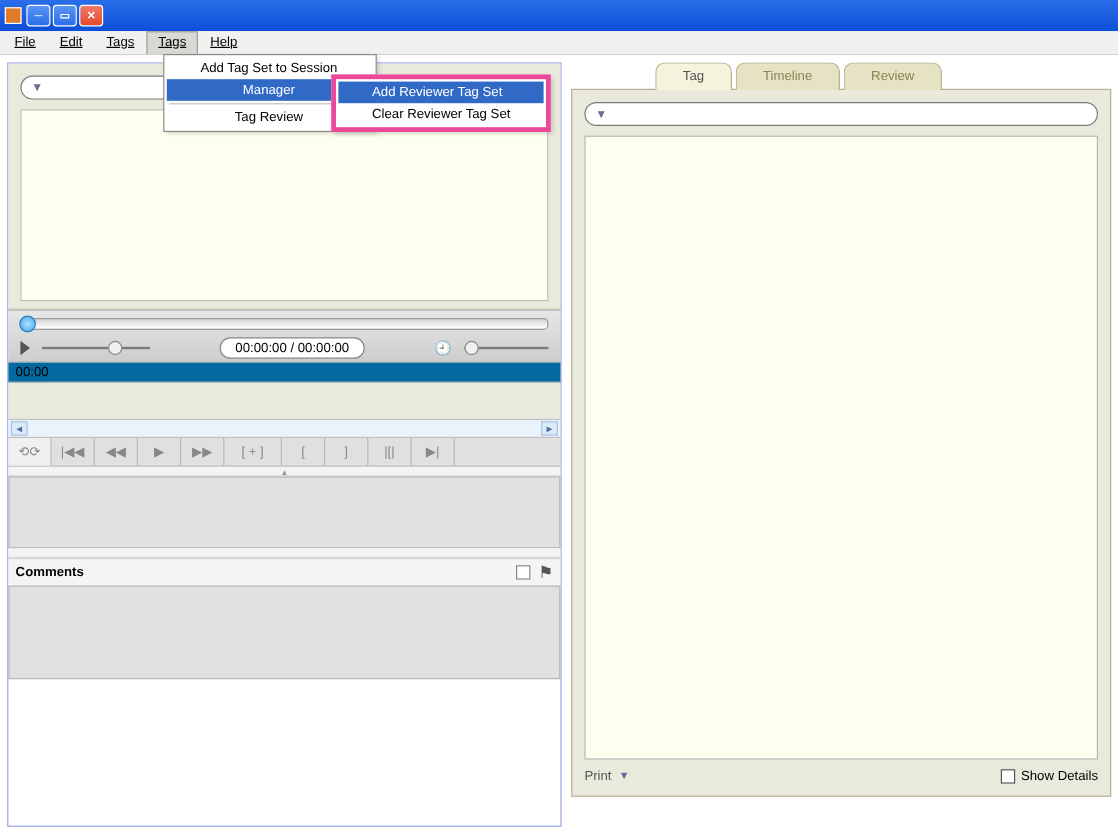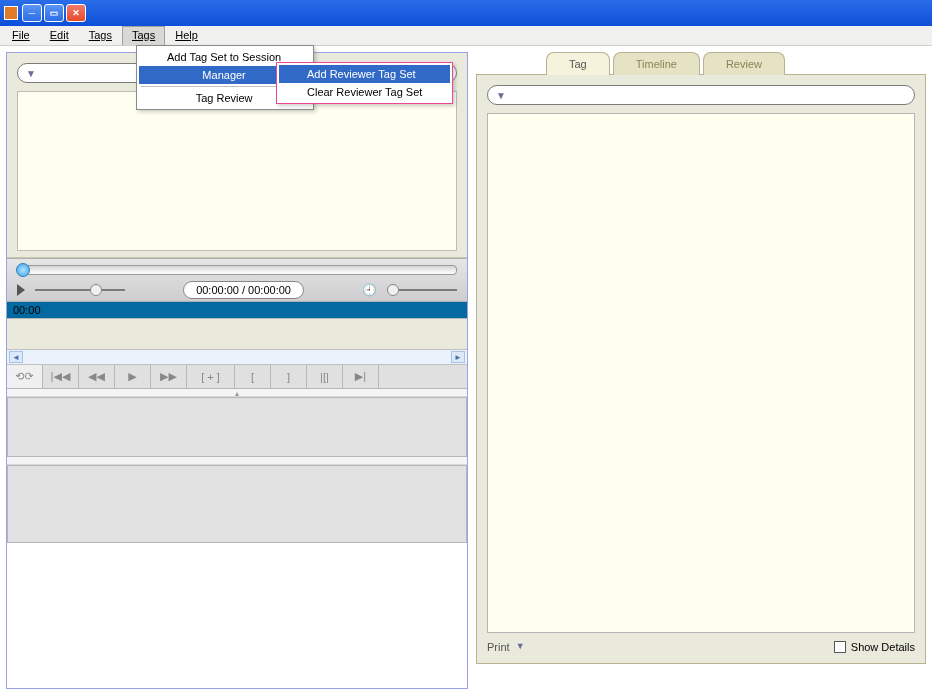--- a/index.html
+++ b/index.html
@@ -15,21 +15,21 @@
 .menubar { height: 20px; background: #f0f0ee; border-bottom: 1px solid #d0d0cc; display: flex; padding-left: 2px; }
 .menubar .menu { padding: 3px 10px; text-decoration: underline; cursor: default; }
 .menubar .menu.open { background: #d8d8d4; border: 1px solid #a0a0a0; border-bottom: none; padding: 2px 9px; }
 
 .dropdown { position: absolute; left: 136px; top: 45px; background: #fff; border: 1px solid #8a8a8a; box-shadow: 2px 2px 4px rgba(0,0,0,.2); z-index: 100; min-width: 140px; padding: 2px; text-align: center; }
 .dropdown .row { padding: 3px 30px 3px 28px; white-space: nowrap; position: relative; }
 .dropdown .row.highlight { background: #3169c6; color: #fff; }
 .dropdown .sep { height: 1px; background: #c0c0c0; margin: 2px 2px; }
 .dropdown .arrow::after { content: "▸"; position: absolute; right: 6px; font-size: 9px; }
 
-.submenu { position: absolute; left: 276px; top: 62px; background: #fff; border: 1px solid #ec4899; box-shadow: 2px 2px 4px rgba(0,0,0,.2); z-index: 101; min-width: 160px; padding: 2px; }
+.submenu { position: absolute; left: 276px; top: 62px; background: #fff; border: 4px solid #ec4899; box-shadow: 2px 2px 4px rgba(0,0,0,.2); z-index: 101; min-width: 160px; padding: 2px; }
 .submenu .row { padding: 3px 28px; white-space: nowrap; }
 .submenu .row.highlight { background: #3169c6; color: #fff; }
 
 .workspace { position: absolute; top: 46px; left: 0; right: 0; bottom: 0; background: #fff; display: flex; padding: 6px; }
 .leftpane { width: 462px; border: 1px solid #99a2e4; }
 .rightpane { flex: 1; margin-left: 8px; }
 
 .pill { background: #fff; border: 1px solid #7a7a78; border-radius: 10px; height: 20px; display: flex; align-items: center; padding: 0 8px; }
 .pill .tri { color: #696c99; font-size: 10px; }
 
@@ -153,20 +153,25 @@
       <div class="tbtn">▶▶</div>
       <div class="tbtn" style="width:48px">[ + ]</div>
       <div class="tbtn">[</div>
       <div class="tbtn">]</div>
       <div class="tbtn">|[|</div>
       <div class="tbtn">▶|</div>
     </div>
     <div class="drag">▴</div>
     <div class="graybox"></div>
     <div class="drag"></div>
+    <div class="commentshdr">
+      <span class="lbl">Comments</span>
+      <span class="chk"></span>
+      <span class="flag">⚑</span>
+    </div>
     <div class="commentsbody"></div>
   </div>
 
   <div class="rightpane">
     <div class="tabs">
       <div class="tab active">Tag</div>
       <div class="tab">Timeline</div>
       <div class="tab">Review</div>
     </div>
     <div class="rightbody">

